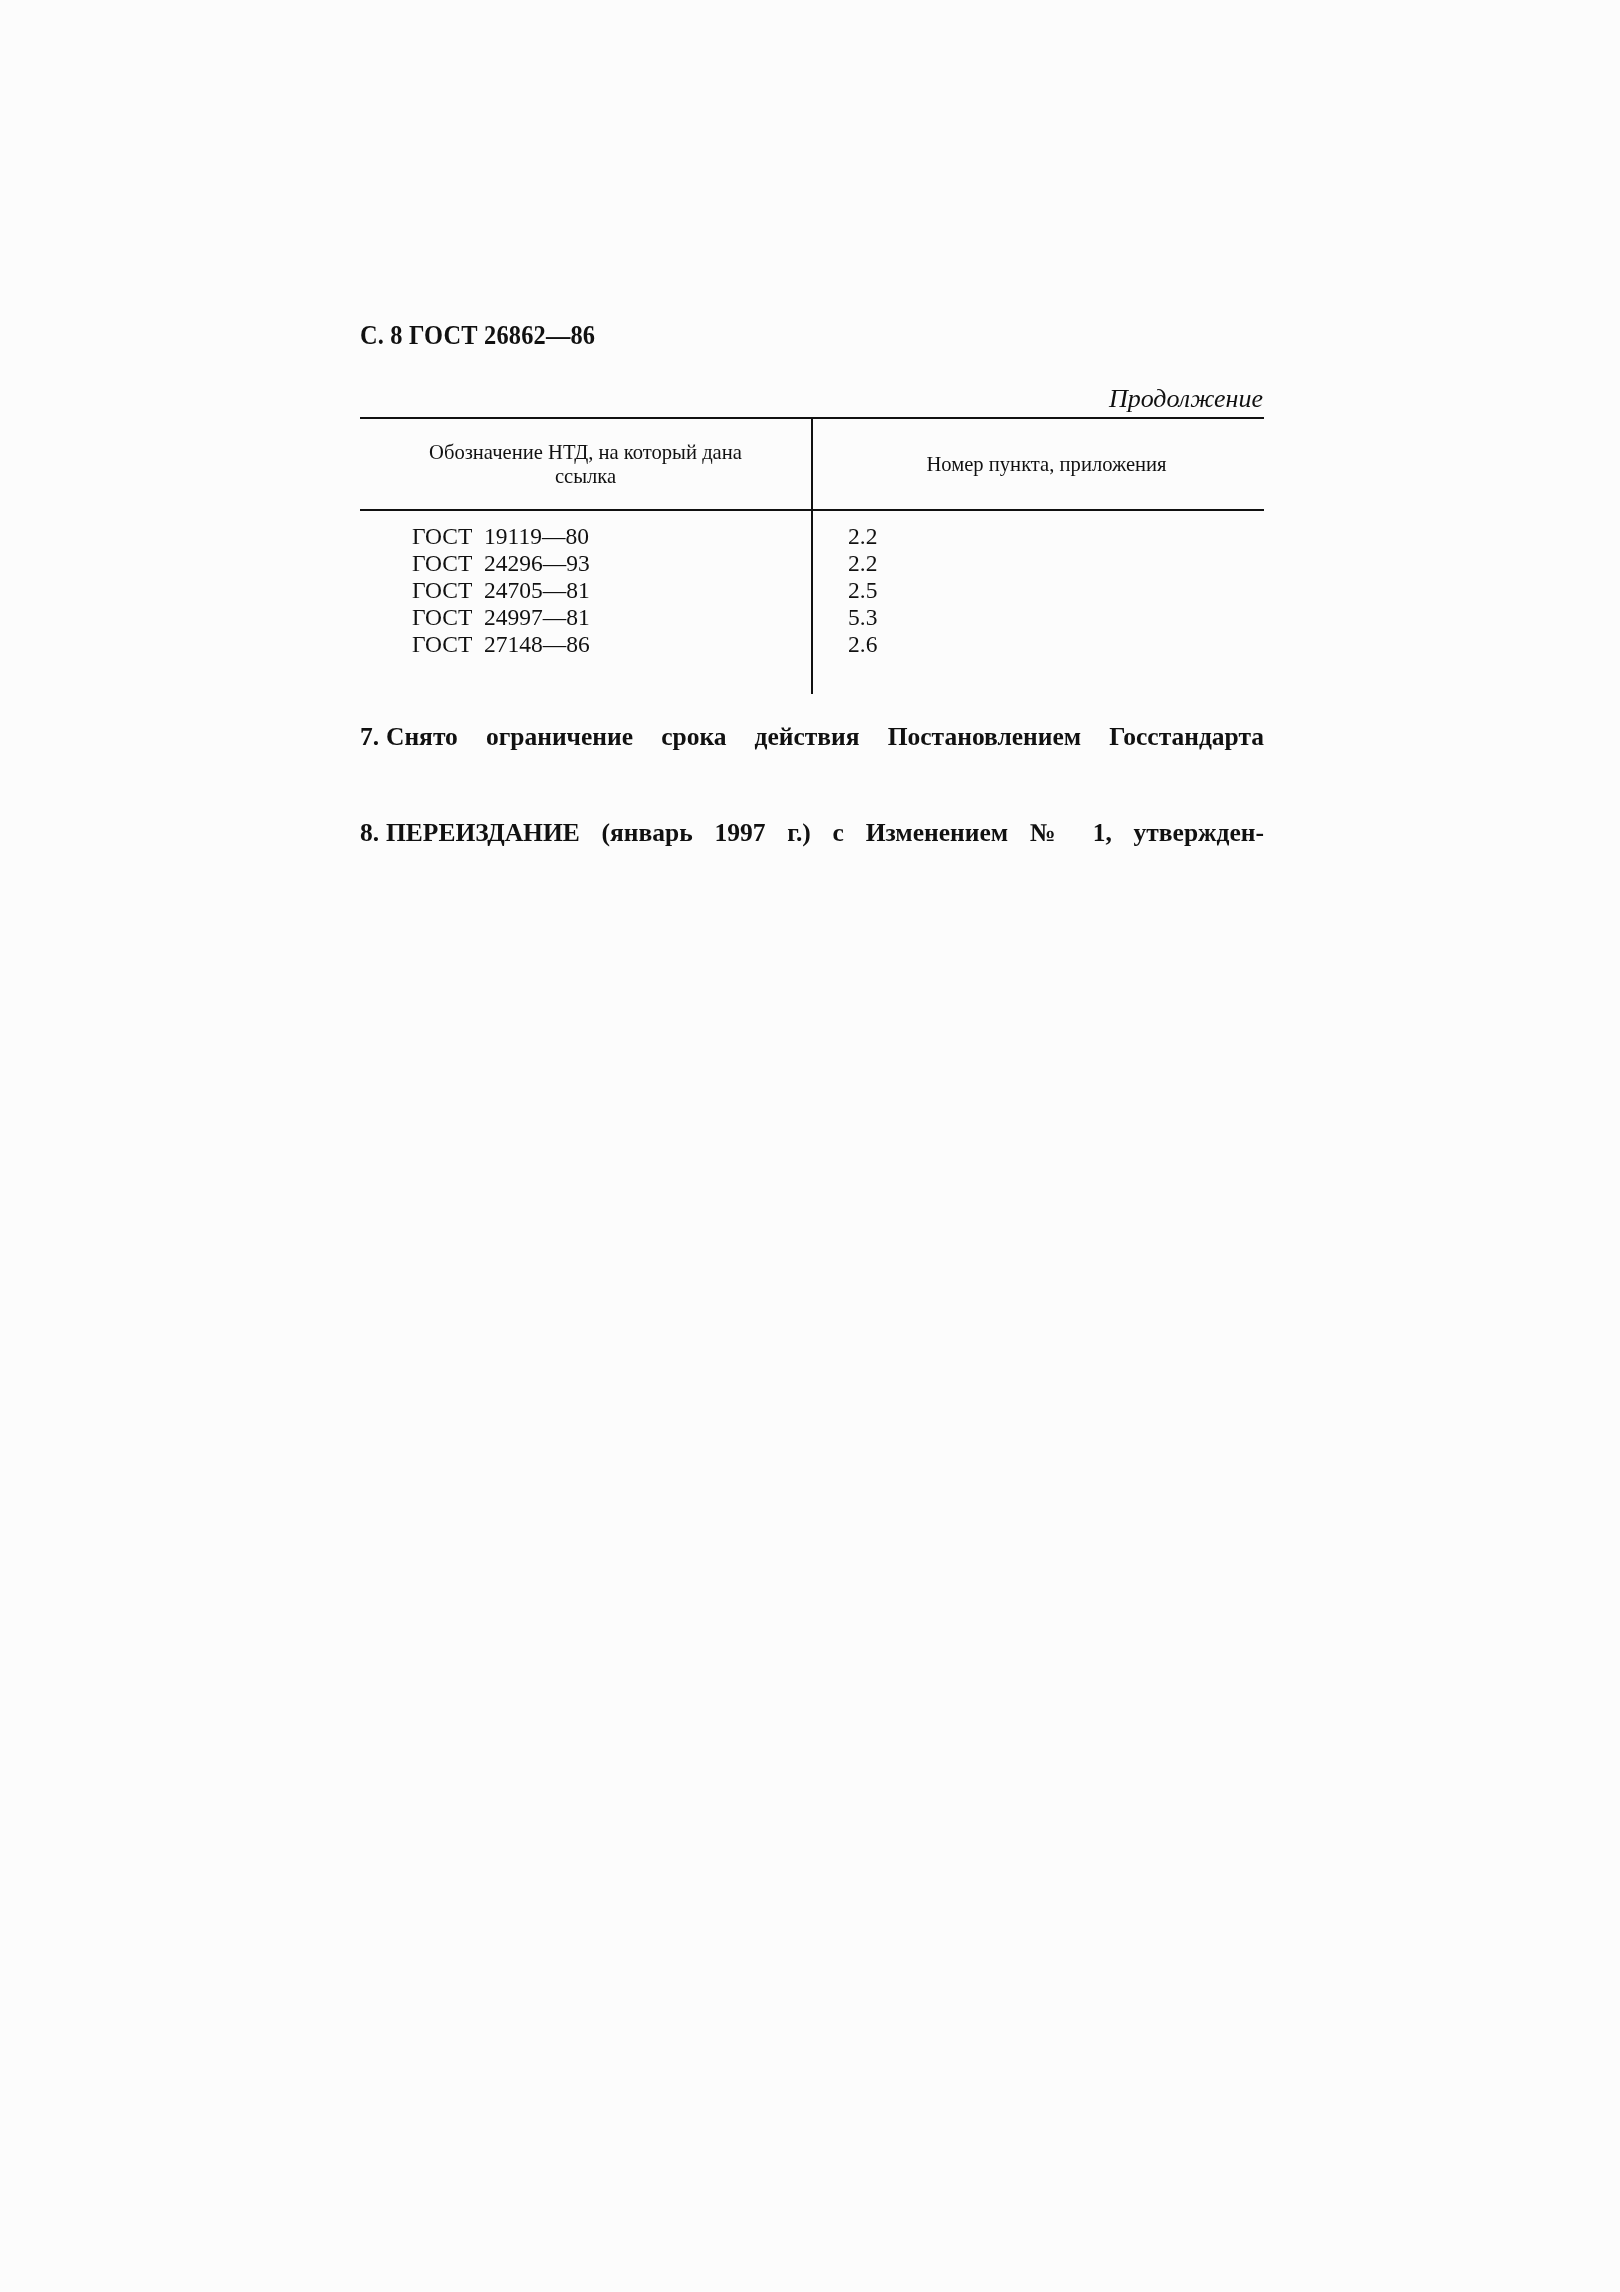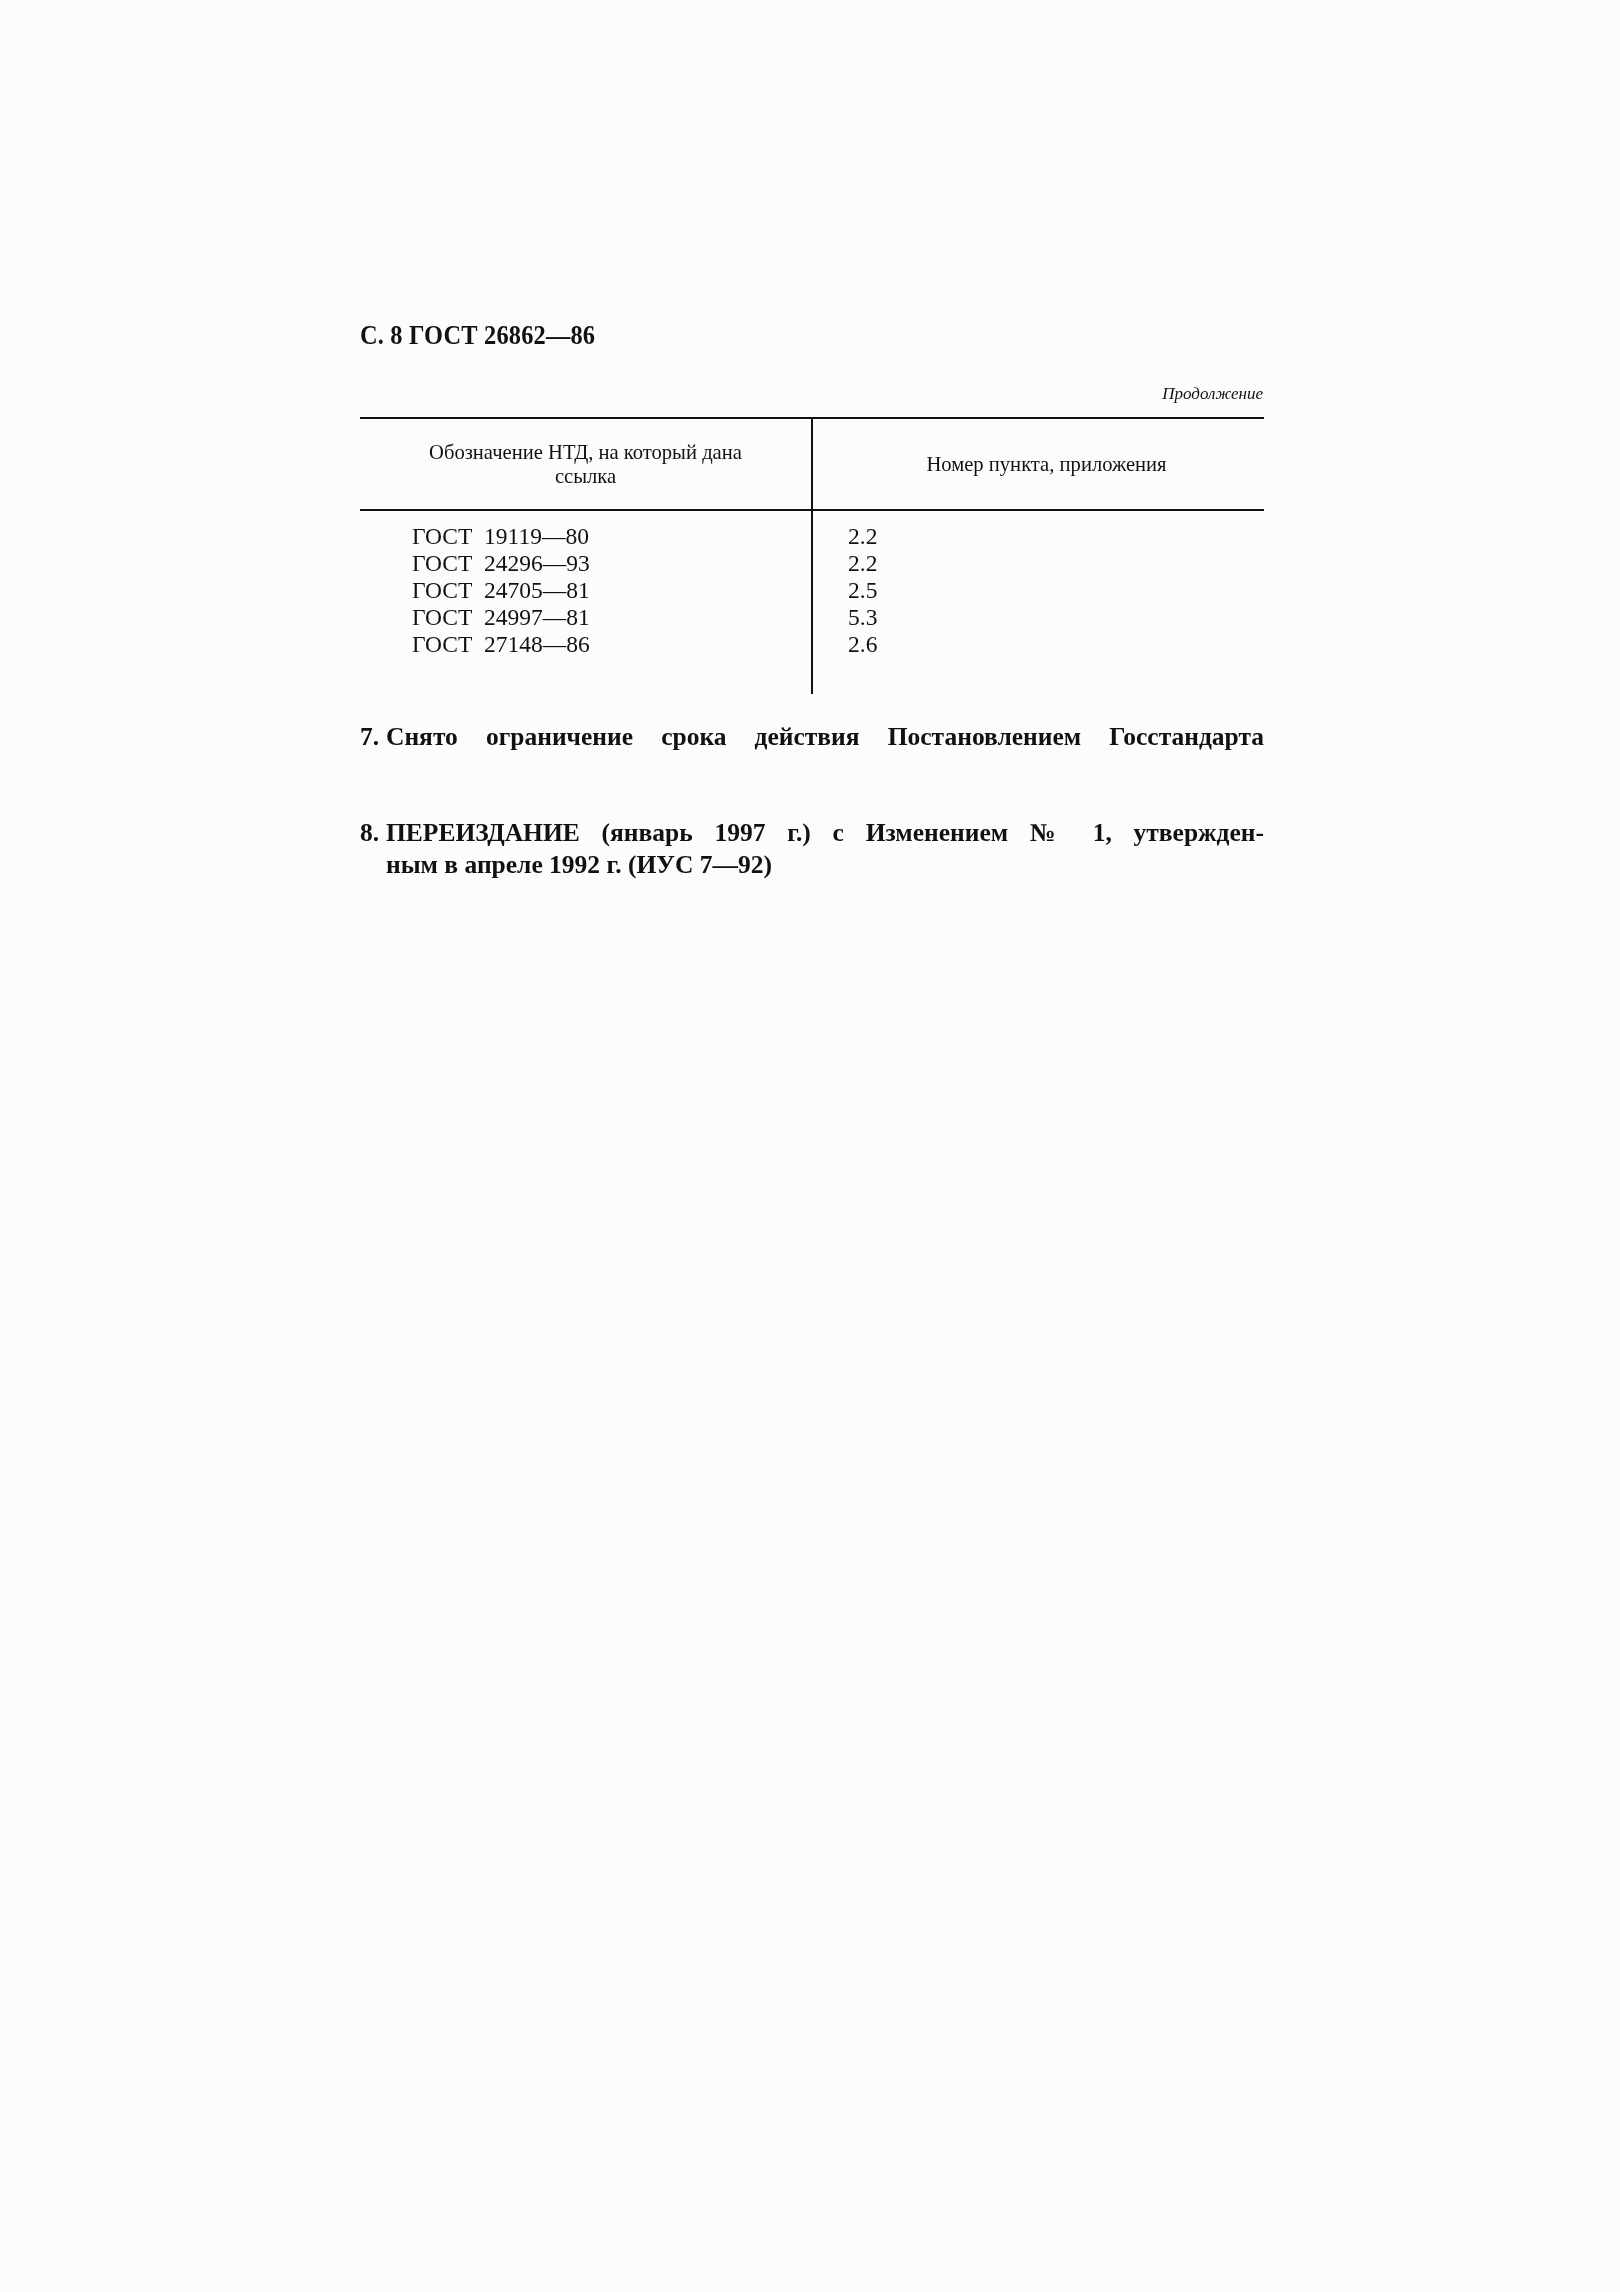--- a/index.html
+++ b/index.html
@@ -12,21 +12,21 @@
     overflow: hidden;
   }
   .page-header {
     position: absolute; left: 360px; top: 320px;
     font-size: 26.5px; font-weight: bold;
     transform: scaleX(0.92); transform-origin: left top;
     letter-spacing: 0.2px;
   }
   .continuation {
     position: absolute; right: 357px; top: 384px;
-    font-size: 17px; font-style: italic;
+    font-size: 26px; font-style: italic;
   }
   .ref-table {
     position: absolute; left: 360px; top: 417px; width: 904px;
   }
   .ref-table .line-top {
     position: absolute; left: 0; top: 0; width: 904px; height: 2px; background: #111;
   }
   .ref-table .line-mid {
     position: absolute; left: 0; top: 92px; width: 904px; height: 2px; background: #111;
   }
@@ -108,16 +108,15 @@
   <span class="num">7.</span>
   <span class="txt">
     <span class="l1">Снято ограничение срока действия Постановлением Госстандарта</span>
   </span>
 </div>
 
 <div class="note note-8">
   <span class="num">8.</span>
   <span class="txt">
     <span class="l1">ПЕРЕИЗДАНИЕ (январь 1997  г.) с Изменением №  1, утвержден-</span>
-    <span class="l2">ным в апреле 1992  г. (ИУС  7—92)</span>
   </span>
 </div>
 
 
 </body></html>

